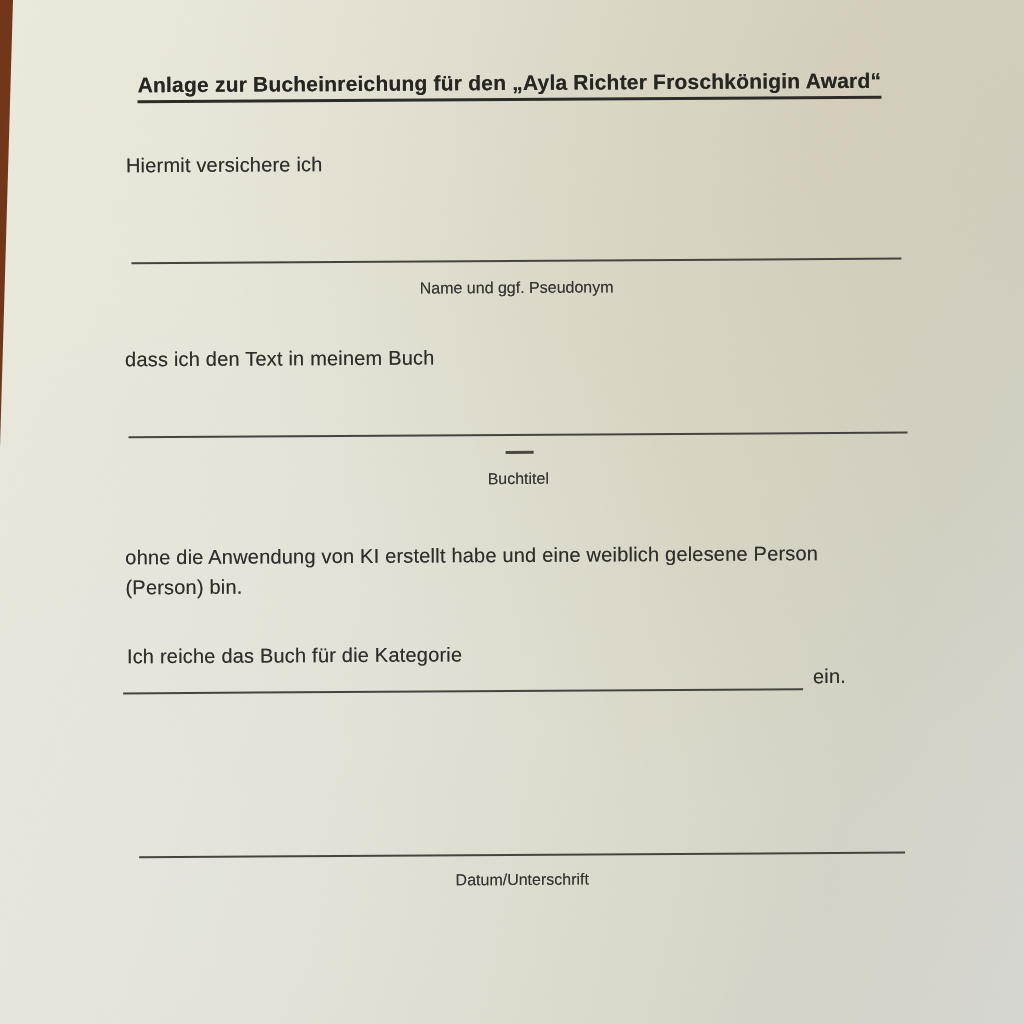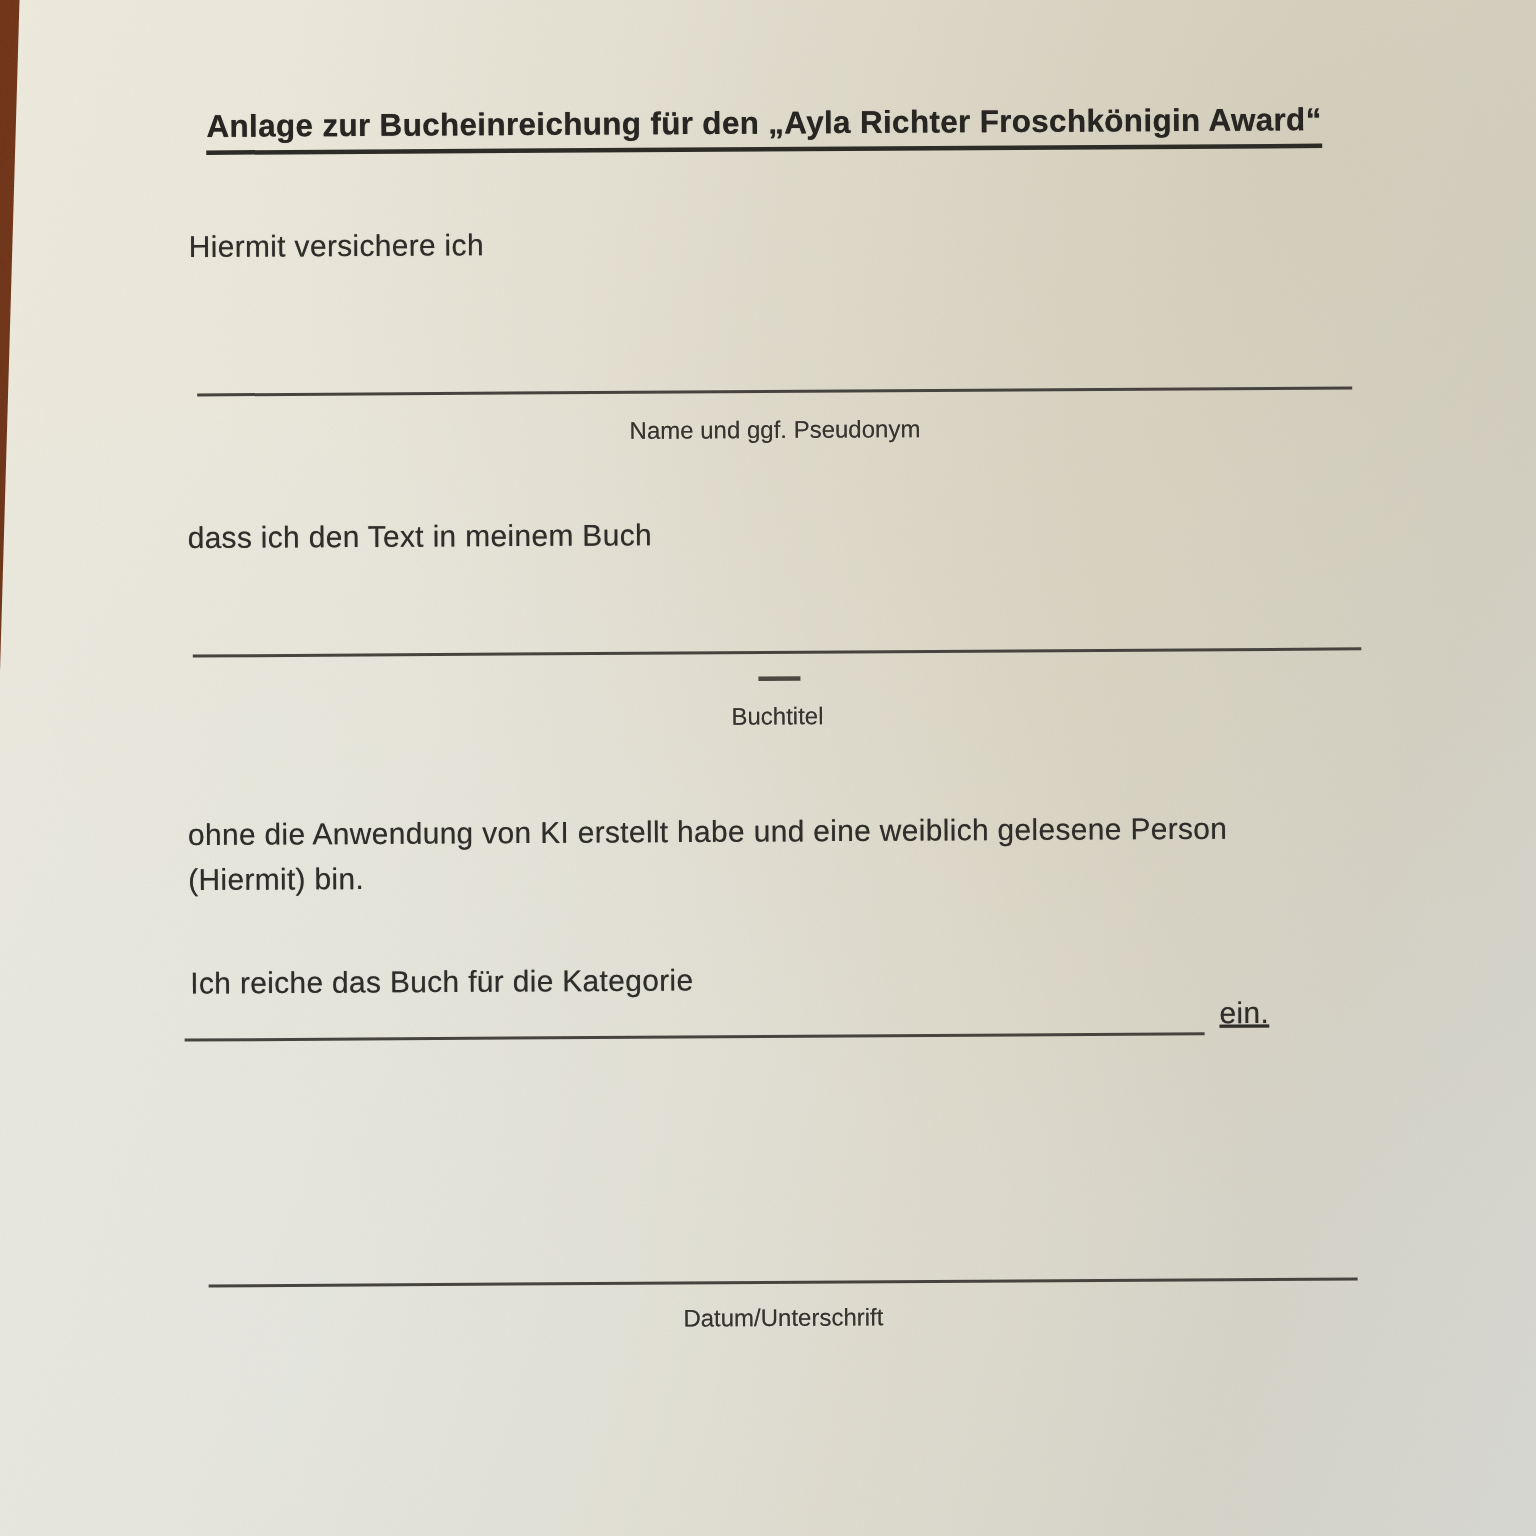--- a/index.html
+++ b/index.html
@@ -61,26 +61,26 @@
     <div class="caption" style="left:133px;top:279px;width:770px;">Name und ggf. Pseudonym</div>
 
     <div class="body-text" style="left:126px;top:346px;">dass ich den Text in meinem Buch</div>
 
     <div class="rule" style="left:129px;top:434px;width:779px;"></div>
     <div class="rule rule-soft" style="left:506px;top:451px;width:28px;border-top-width:3px;"></div>
     <div class="caption" style="left:129px;top:470px;width:779px;">Buchtitel</div>
 
     <div class="body-text statement" style="left:125px;top:540px;">
       <span>ohne die Anwendung von KI erstellt habe und eine weiblich gelesene Person</span><br>
-      <span>(Hiermit) bin.</span>
+      <span>(Person) bin.</span>
     </div>
 
     <div class="body-text" style="left:126px;top:643px;">Ich reiche das Buch für die Kategorie</div>
     <div class="rule" style="left:122px;top:690px;width:680px;"></div>
-    <div class="body-text" style="left:812px;top:667px;text-decoration:underline;">ein.</div>
+    <div class="body-text" style="left:812px;top:667px;">ein.</div>
 
     <div class="rule" style="left:137px;top:854px;width:766px;"></div>
     <div class="caption" style="left:137px;top:871px;width:766px;">Datum/Unterschrift</div>
 
   </div>
 
   <svg class="grain" width="1024" height="1024">
     <filter id="grain">
       <feTurbulence type="fractalNoise" baseFrequency="0.8" numOctaves="2" stitchTiles="stitch"></feTurbulence>
       <feColorMatrix type="saturate" values="0"></feColorMatrix>

